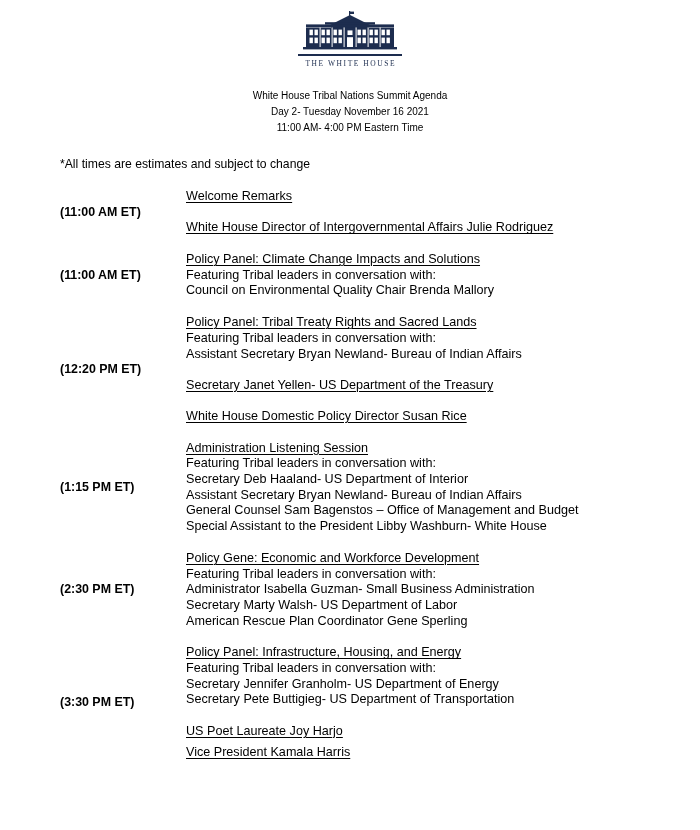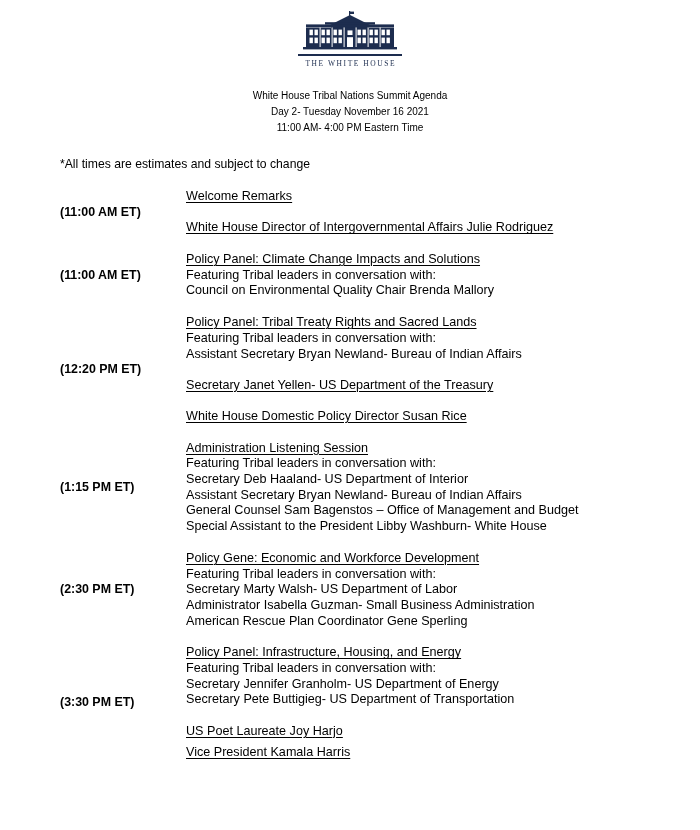--- a/index.html
+++ b/index.html
@@ -209,22 +209,22 @@
           <div class="ln">Assistant Secretary Bryan Newland- Bureau of Indian Affairs</div>
           <div class="ln">General Counsel Sam Bagenstos – Office of Management and Budget</div>
           <div class="ln">Special Assistant to the President Libby Washburn- White House</div>
         </div>
       </div>
       <div class="block">
         <div class="time">(2:30 PM ET)</div>
         <div class="lines">
           <div class="ln ul">Policy Gene: Economic and Workforce Development</div>
           <div class="ln">Featuring Tribal leaders in conversation with:</div>
+          <div class="ln">Administrator Isabella Guzman- Small Business Administration</div>
           <div class="ln">Secretary Marty Walsh- US Department of Labor</div>
-          <div class="ln">Administrator Isabella Guzman- Small Business Administration</div>
           <div class="ln">American Rescue Plan Coordinator Gene Sperling</div>
         </div>
       </div>
       <div class="block">
         <div class="time">(3:30 PM ET)</div>
         <div class="lines">
           <div class="ln ul">Policy Panel: Infrastructure, Housing, and Energy</div>
           <div class="ln">Featuring Tribal leaders in conversation with:</div>
           <div class="ln">Secretary Jennifer Granholm- US Department of Energy</div>
           <div class="ln">Secretary Pete Buttigieg- US Department of Transportation</div>

